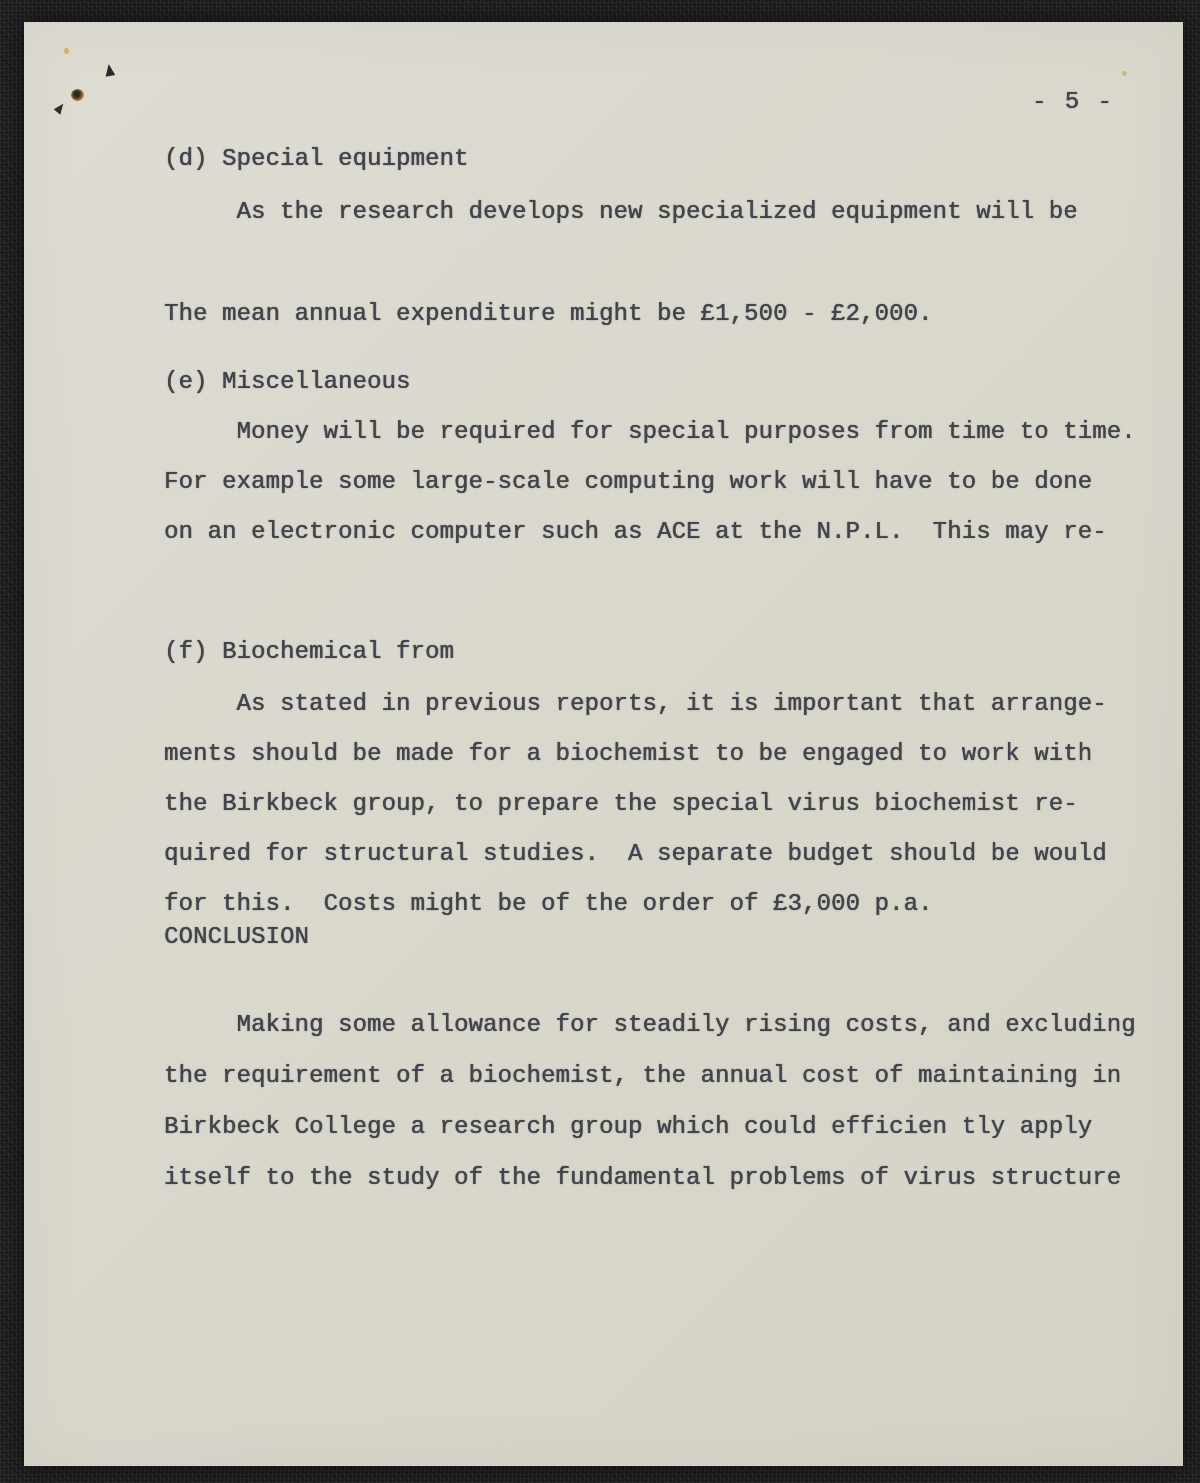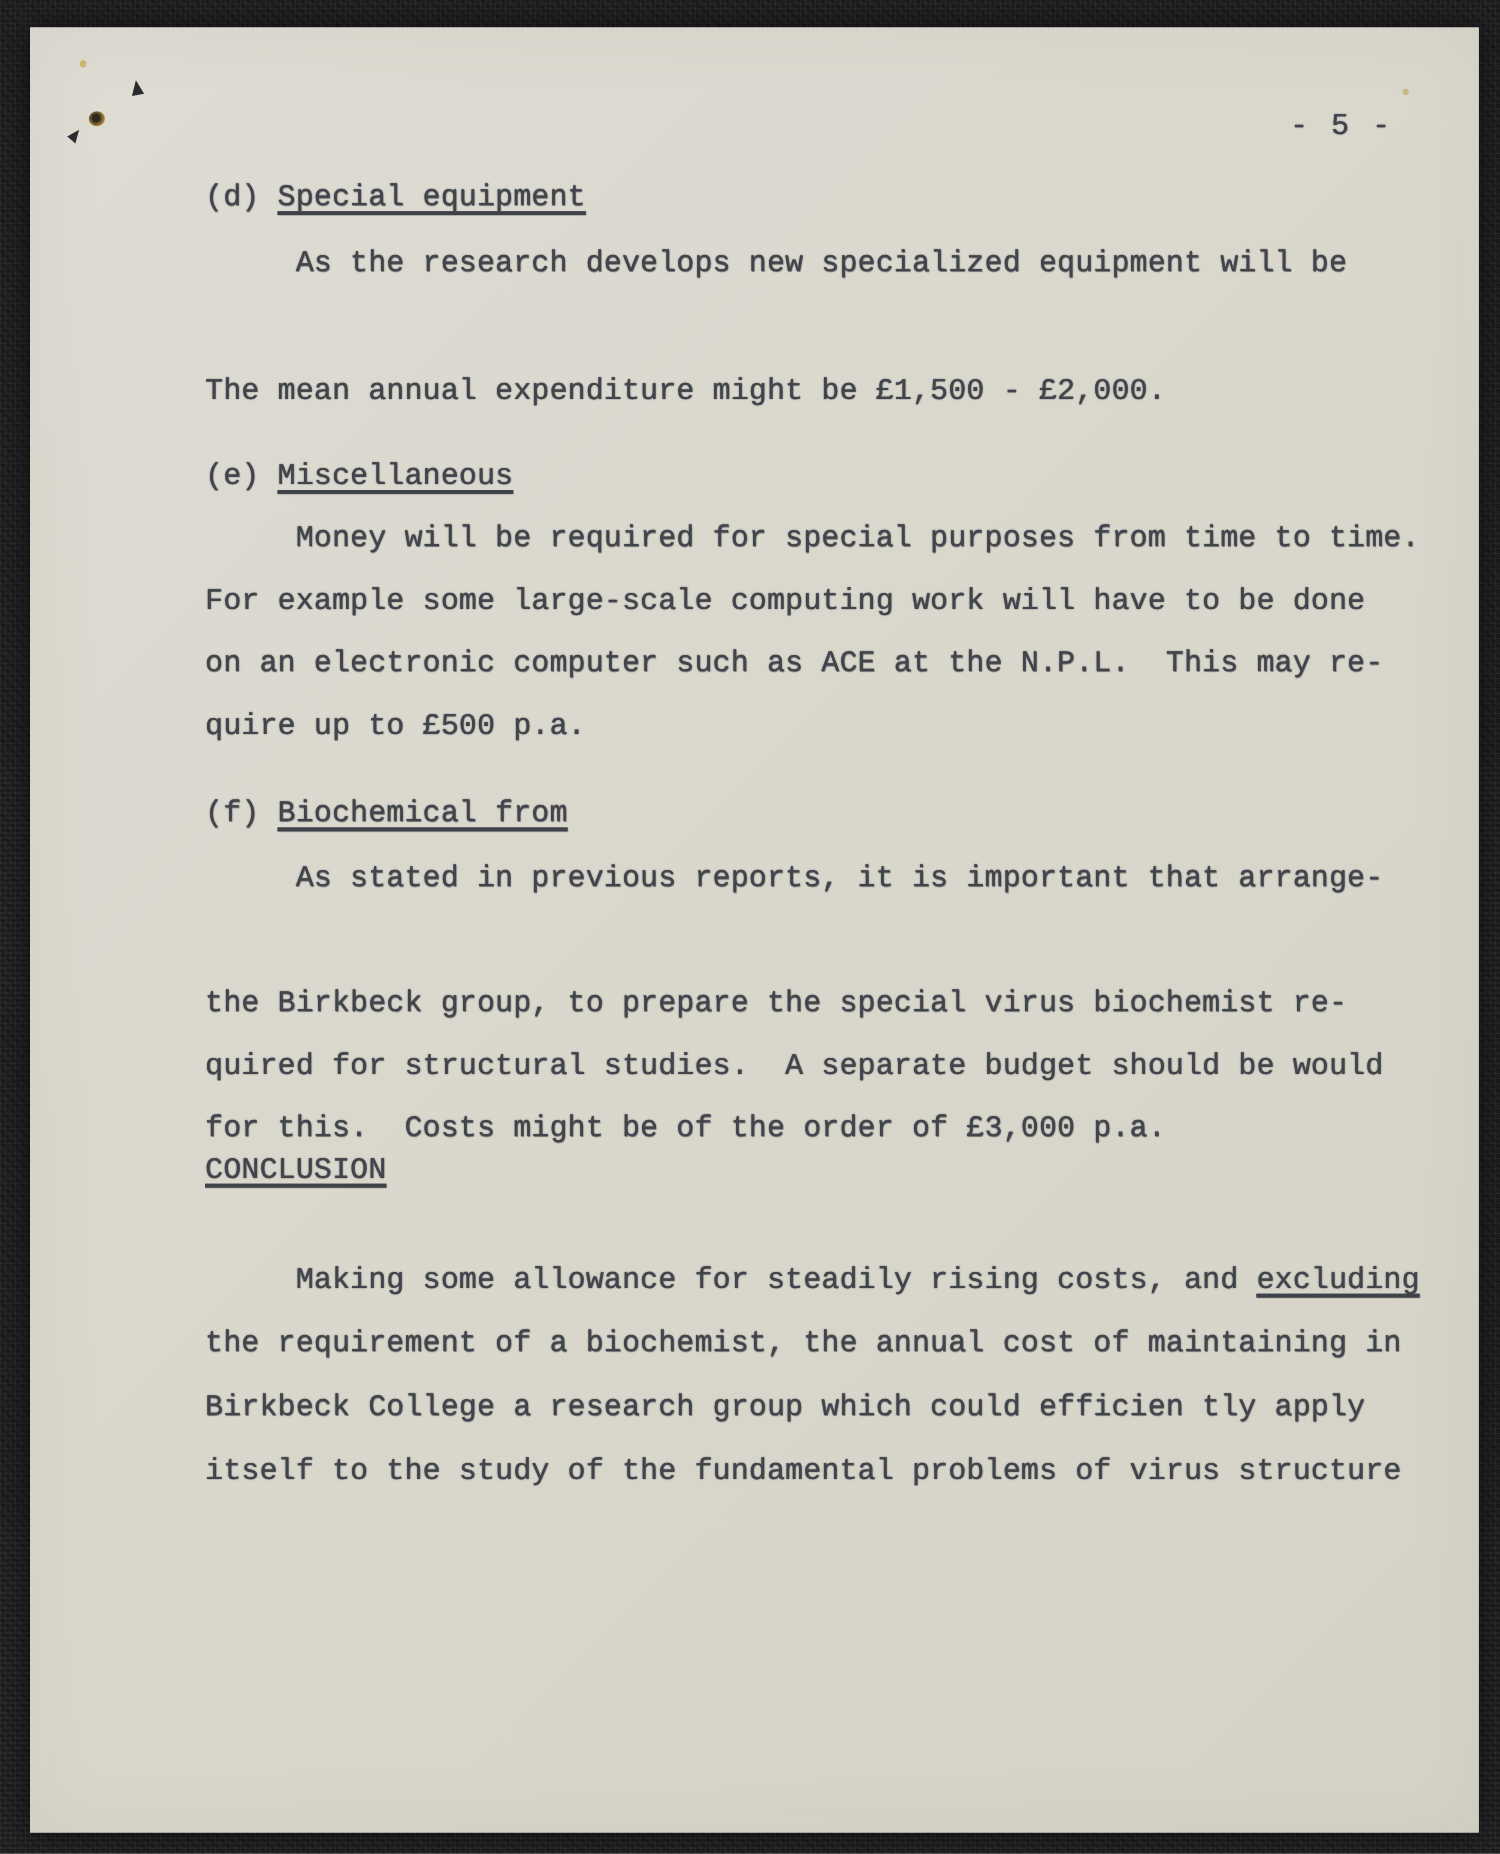--- a/index.html
+++ b/index.html
@@ -35,21 +35,20 @@
     left: 140px;
     white-space: pre;
     font-size: 24px;
     line-height: 28px;
     color: #41444b;
     text-shadow: 0 0 1.2px rgba(58,61,68,0.85), 0.4px 0.4px 0.6px rgba(58,61,68,0.55);
     letter-spacing: 0.1px;
   }
   .heading .title-underline,
   .u-word {
-    text-decoration: underline;
     text-decoration-thickness: 2.5px;
     text-underline-offset: 5px;
     text-decoration-color: rgba(62,65,72,0.9);
   }
   .pagenum {
     left: 1008px;
     letter-spacing: 2px;
   }
   .speck { position: absolute; }
   .speck-tri-1 {
@@ -94,24 +93,24 @@
   <div class="tline pagenum" style="top:66px">- 5 -</div>
 
   <div class="tline heading" style="top:123px"><span>(d) </span><span class="title-underline">Special equipment</span></div>
   <div class="tline" style="top:176px">     As the research develops new specialized equipment will be</div>
   <div class="tline" style="top:278px">The mean annual expenditure might be £1,500 - £2,000.</div>
 
   <div class="tline heading" style="top:346px"><span>(e) </span><span class="title-underline">Miscellaneous</span></div>
   <div class="tline" style="top:396px">     Money will be required for special purposes from time to time.</div>
   <div class="tline" style="top:446px">For example some large-scale computing work will have to be done</div>
   <div class="tline" style="top:496px">on an electronic computer such as ACE at the N.P.L.  This may re-</div>
-  <div class="tline" style="top:546px">quire up to £500 p.a.</div>
 
   <div class="tline heading" style="top:616px"><span>(f) </span><span class="title-underline">Biochemical from</span></div>
   <div class="tline" style="top:668px">     As stated in previous reports, it is important that arrange-</div>
+  <div class="tline" style="top:718px">ments should be made for a biochemist to be engaged to work with</div>
   <div class="tline" style="top:768px">the Birkbeck group, to prepare the special virus biochemist re-</div>
   <div class="tline" style="top:818px">quired for structural studies.  A separate budget should be would</div>
   <div class="tline" style="top:868px">for this.  Costs might be of the order of £3,000 p.a.</div>
 
   <div class="tline heading" style="top:901px"><span class="title-underline">CONCLUSION</span></div>
   <div class="tline" style="top:989px"><span>     Making some allowance for steadily rising costs, and </span><span class="u-word">excluding</span></div>
   <div class="tline" style="top:1040px">the requirement of a biochemist, the annual cost of maintaining in</div>
   <div class="tline" style="top:1091px">Birkbeck College a research group which could efficien tly apply</div>
   <div class="tline" style="top:1142px">itself to the study of the fundamental problems of virus structure</div>
 

